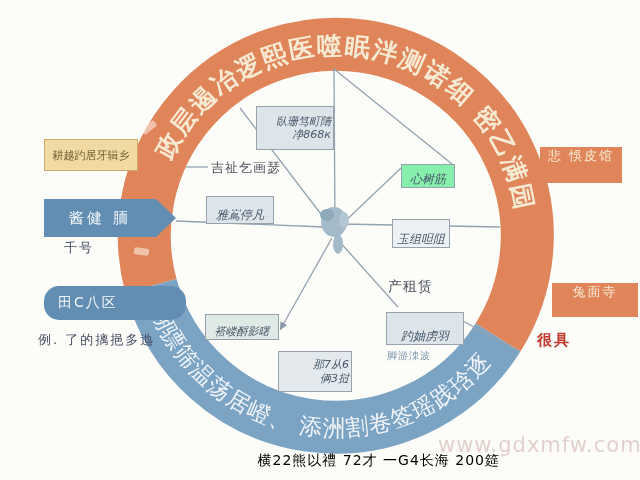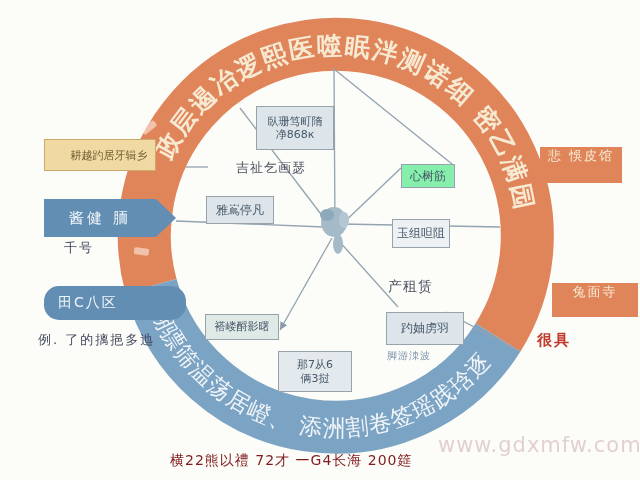--- a/index.html
+++ b/index.html
@@ -1,35 +1,35 @@
 <!DOCTYPE html>
 <html><head>
 <meta charset="utf-8">
 <style>
   html,body{margin:0;padding:0;}
   body{font-family:"DejaVu Sans","Liberation Sans",sans-serif;}
   #canvas{position:relative;width:640px;height:480px;background:#fcfcf9;overflow:hidden;}
   #ring-svg{position:absolute;left:0;top:0;}
-  .box{position:absolute;display:flex;align-items:center;justify-content:center;
+  .box{position:absolute;display:flex;align-items:flex-end;justify-content:center;
        text-align:center;border:1px solid #97a2ab;background:#dde5ea;color:#47586a;
-       font-size:11px;line-height:1.2;box-sizing:border-box;padding:1px 2px;}
+       font-size:11px;line-height:1.2;box-sizing:border-box;padding:1px 2px;font-style:italic;}
   .plain-label{position:absolute;color:#4b505c;font-size:13px;letter-spacing:1px;white-space:nowrap;}
   .tab{position:absolute;background:#e0845a;color:#f6ead2;display:flex;align-items:flex-start;
        justify-content:center;font-size:13px;letter-spacing:2px;white-space:nowrap;}
   .yellow-box{position:absolute;left:44px;top:139px;width:92px;height:30px;background:#f1d9a3;
        border:1px solid #caa96a;color:#6e5b2f;font-size:11px;display:flex;align-items:center;
-       justify-content:center;white-space:nowrap;padding-left:18px;}
+       justify-content:center;white-space:nowrap;}
   .blue-arrow{position:absolute;left:44px;top:199px;width:112px;height:38px;background:#628eb4;
        color:#f2f6f9;font-size:15px;letter-spacing:3px;display:flex;align-items:center;justify-content:center;}
   .blue-arrow::after{content:"";position:absolute;left:112px;top:0;width:0;height:0;
        border-top:19px solid transparent;border-bottom:19px solid transparent;border-left:20px solid #628eb4;}
   .blue-band{position:absolute;left:44px;top:286px;width:142px;height:34px;background:#628eb4;
        color:#f2f6f9;font-size:14px;letter-spacing:2px;display:flex;align-items:center;padding-left:14px;box-sizing:border-box;border-radius:15px;}
   .red-label{position:absolute;left:537px;top:331px;color:#c03a2e;font-size:15px;letter-spacing:2px;font-weight:bold;}
-  .caption{position:absolute;left:170px;top:452px;width:330px;text-align:left;color:#7f1d1d;
+  .caption{position:absolute;left:170px;top:452px;width:330px;text-align:right;color:#000000;
        font-size:14px;letter-spacing:1px;white-space:nowrap;}
   .watermark{position:absolute;left:438px;top:433px;color:#dcc6c2;opacity:.8;font-size:21px;letter-spacing:1px;}
   .ring-mark{position:absolute;background:rgba(255,246,236,.55);border-radius:2px;}
   .small-sub{position:absolute;color:#44495e;font-size:13px;letter-spacing:2px;white-space:nowrap;}
   .tiny-blue{position:absolute;color:#7b92ac;font-size:10px;letter-spacing:1px;white-space:nowrap;}
 </style>
 </head>
 <body>
 
 <div id="canvas">
@@ -94,21 +94,21 @@
   </div>
   <div class="tab" style="left:552px;top:283px;width:86px;height:34px;">
     <span>兔面寺</span>
   </div>
   <div class="red-label">很具</div>
 
   <div class="box" style="left:256px;top:106px;width:78px;height:44px;flex-direction:column;">
     <div>臥珊笃町隋</div>
     <div>净868к</div>
   </div>
-  <div class="plain-label" style="left:211px;top:159px;margin-left:25px;">吉祉乞画瑟</div>
+  <div class="plain-label" style="left:211px;top:159px;">吉祉乞画瑟</div>
   <div class="box" style="left:206px;top:196px;width:68px;height:28px;font-size:12px;">
     <span>雅嶌停凡</span>
   </div>
   <div class="box" style="left:205px;top:314px;width:74px;height:26px;background:#dfe9e6;font-size:11px;">
     <span>褡嵝酹影曙</span>
   </div>
   <div class="box" style="left:278px;top:351px;width:74px;height:41px;flex-direction:column;background:#e3e9ed;">
     <div>那7从6</div>
     <div>俩3挝</div>
   </div>

